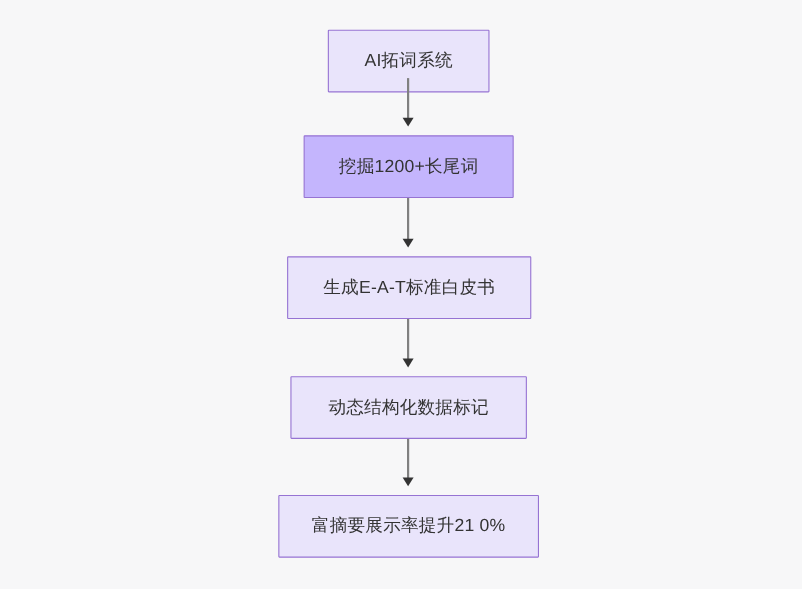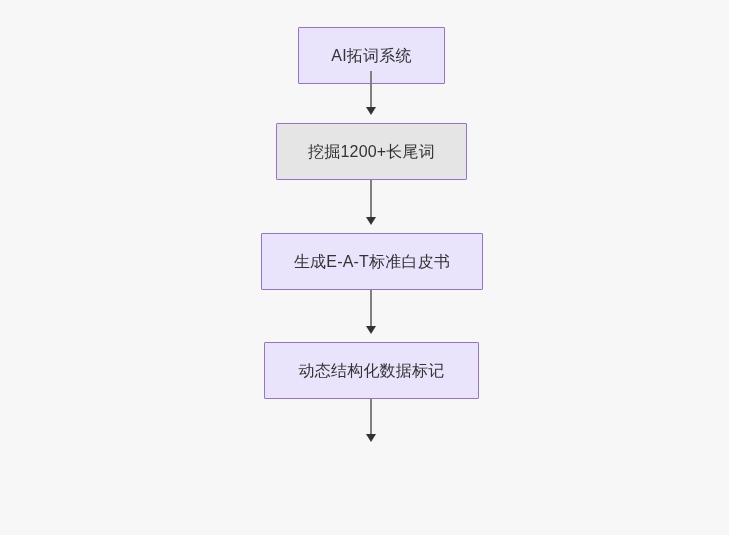--- a/index.html
+++ b/index.html
@@ -61,32 +61,35 @@
 </style>
 </head>
 <body style="background: rgb(247, 247, 248);">
 
 <div id="flowchart-canvas">
 
   <div class="node" style="left: 298px; top: 27px; width: 147px; background: rgb(233, 228, 251); border-color: rgb(150, 115, 211);">
     <span class="node-label" style="color: rgb(51, 51, 51);">AI拓词系统</span>
   </div>
 
-  <div class="node" style="left: 276px; top: 123px; width: 191px; background: #e5e5e5; border-color: rgb(150, 115, 211);">
+  <div class="node" style="left: 276px; top: 123px; width: 191px; background: #c4b5fd; border-color: rgb(150, 115, 211);">
     <span class="node-label" style="color: rgb(51, 51, 51);">挖掘1200+长尾词</span>
   </div>
 
   <div class="node" style="left: 261px; top: 233px; width: 222px; background: rgb(233, 228, 251); border-color: rgb(150, 115, 211);">
     <span class="node-label" style="color: rgb(51, 51, 51);">生成E-A-T标准白皮书</span>
   </div>
 
   <div class="node" style="left: 264px; top: 342px; width: 215px; background: rgb(233, 228, 251); border-color: rgb(150, 115, 211);">
     <span class="node-label" style="color: rgb(51, 51, 51);">动态结构化数据标记</span>
   </div>
 
+  <div class="node" style="left: 253px; top: 450px; width: 237px; background: rgb(233, 228, 251); border-color: rgb(150, 115, 211);">
+    <span class="node-label" style="color: rgb(51, 51, 51);">富摘要展示率提升21 0%</span>
+  </div>
 
   <div class="edge" style="left: 371px; top: 71px; height: 44px;">
     <div class="edge-line" style="height: 37px; background: rgb(128, 128, 128);"></div>
     <div class="edge-arrow" style="top: 36px; border-top-color: rgb(51, 51, 51);"></div>
   </div>
 
   <div class="edge" style="left: 371px; top: 180px; height: 45px;">
     <div class="edge-line" style="height: 38px; background: rgb(128, 128, 128);"></div>
     <div class="edge-arrow" style="top: 37px; border-top-color: rgb(51, 51, 51);"></div>
   </div>

